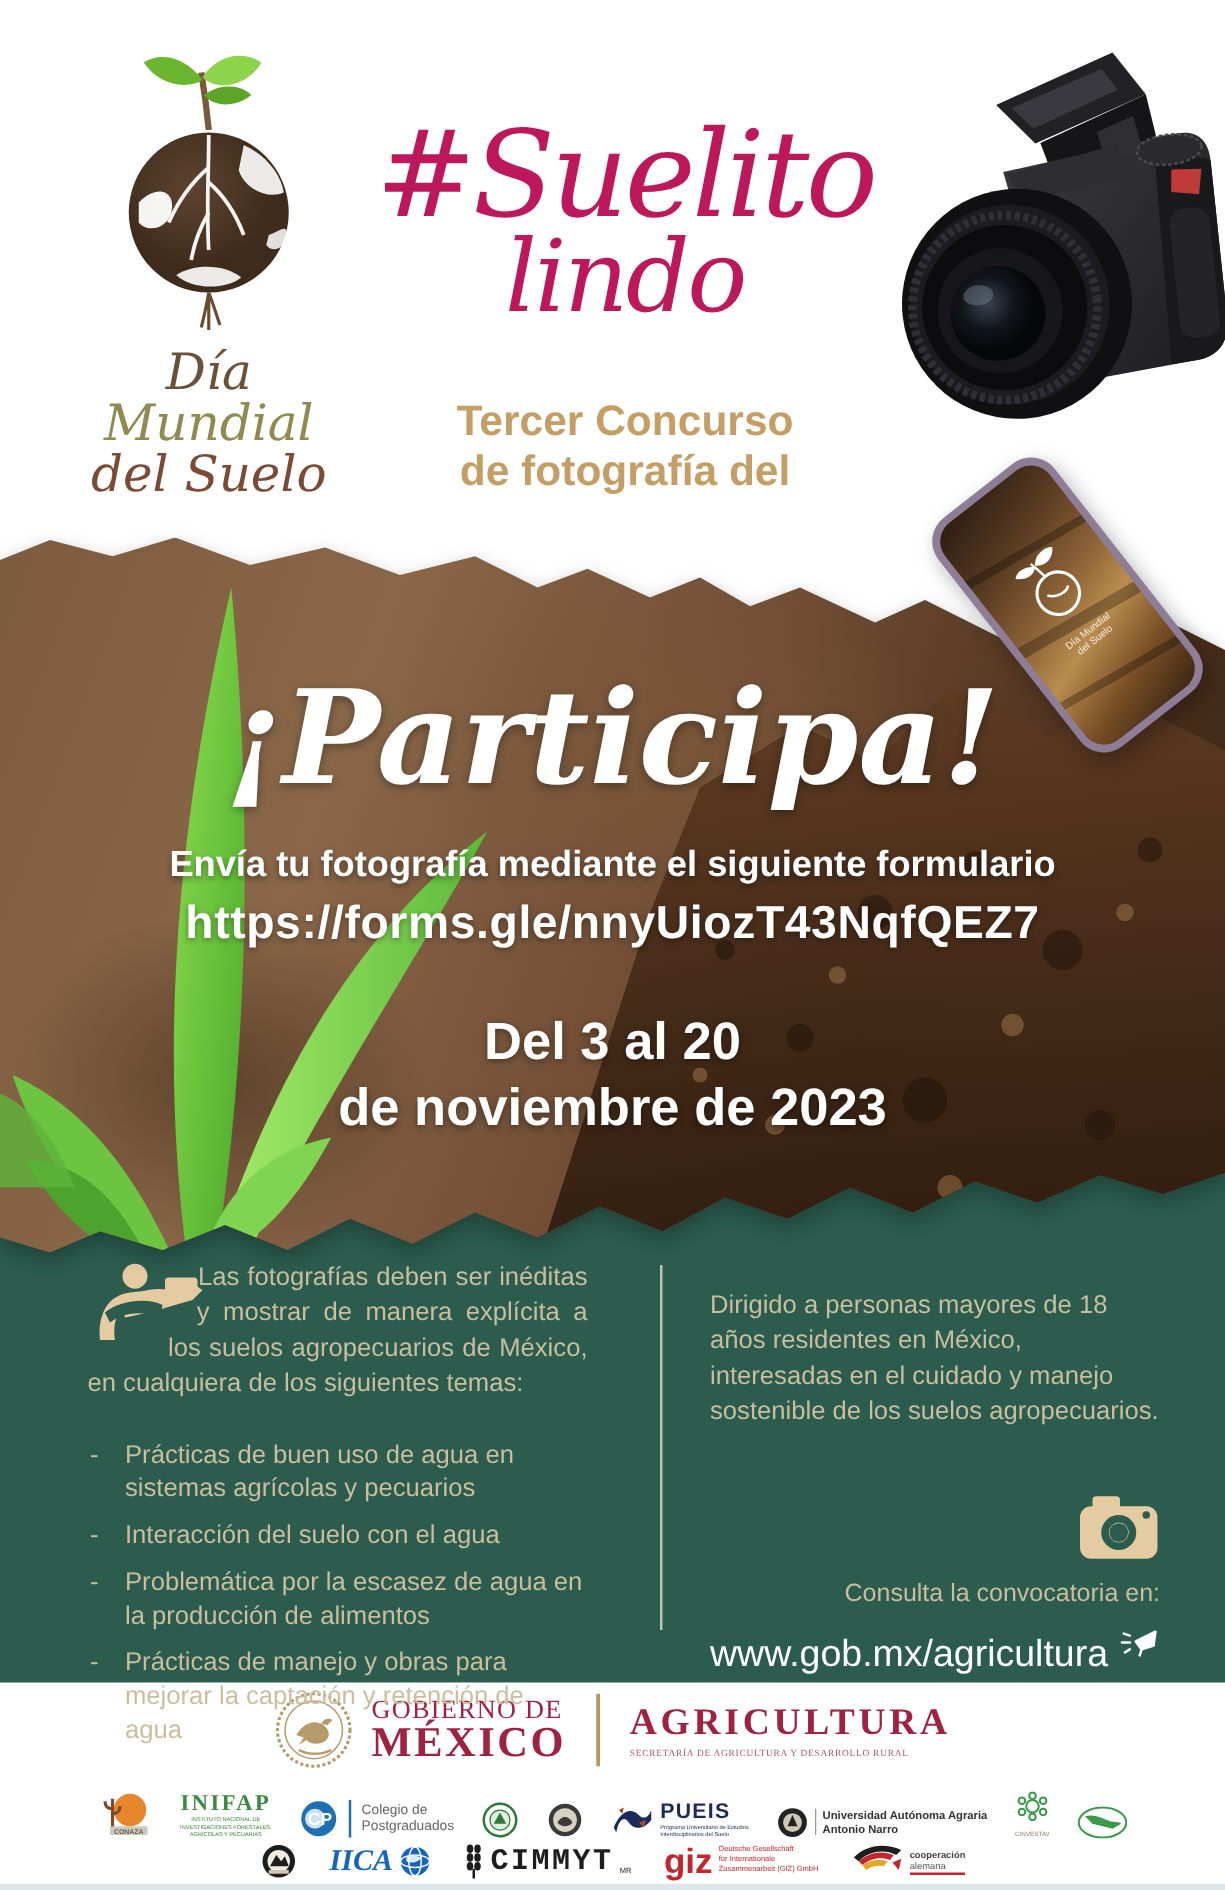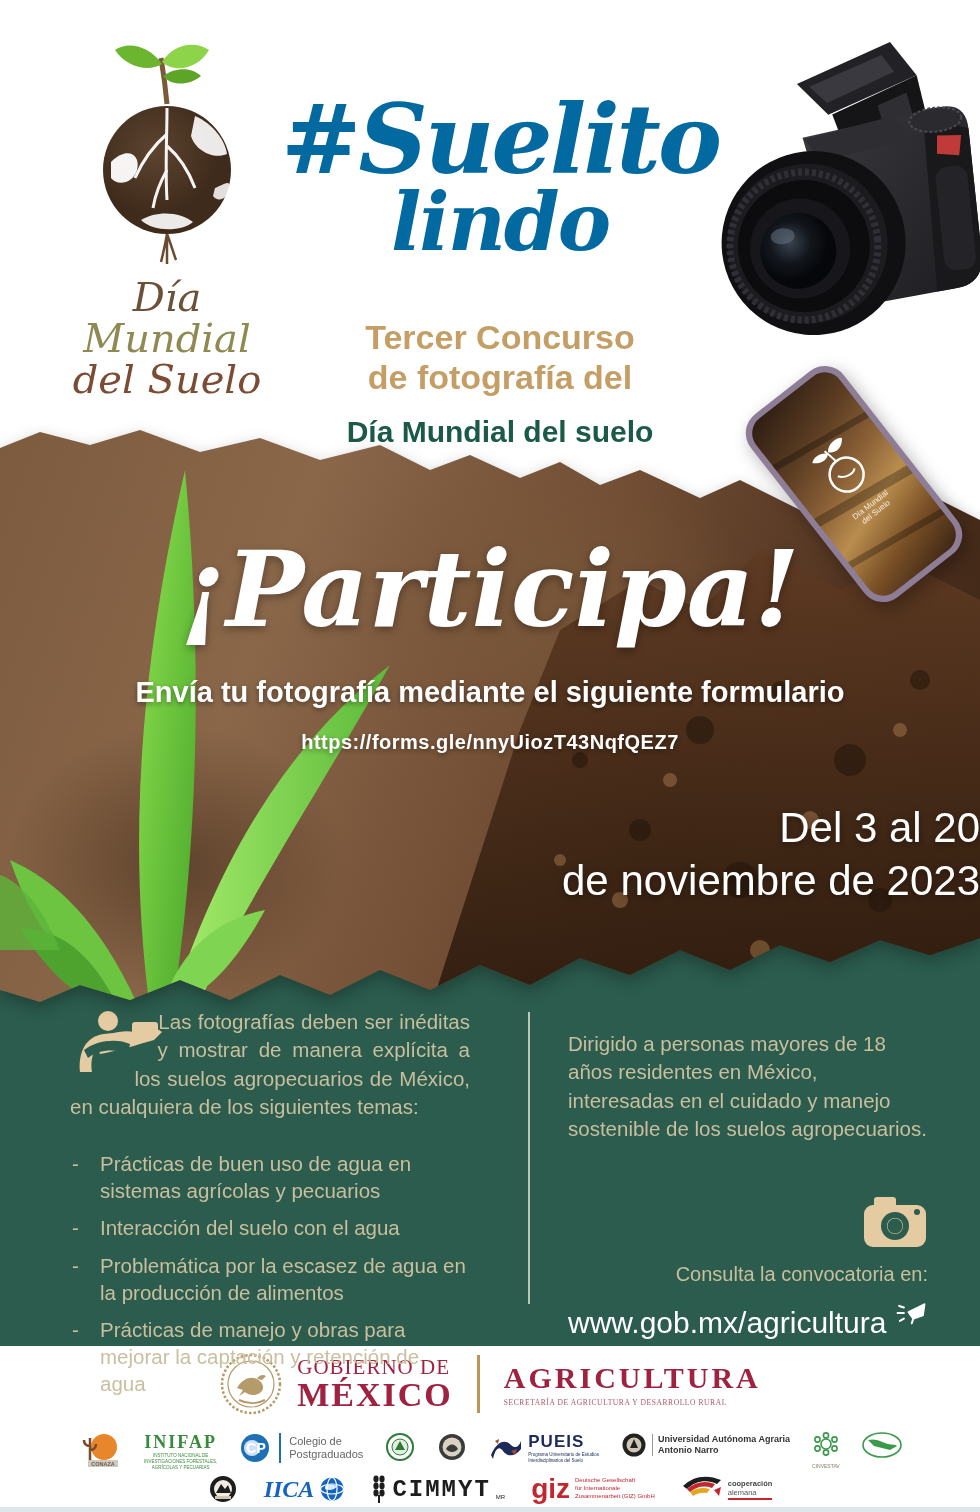--- a/index.html
+++ b/index.html
@@ -6,21 +6,21 @@
   #poster{position:relative;width:980px;height:1512px;overflow:hidden;background:#ffffff;
           font-family:"Liberation Sans",sans-serif;}
   
   .brand{position:absolute;left:62px;top:42px;width:210px;text-align:center;}
   .brand-text{margin-top:6px;font-family:"DejaVu Serif",serif;font-style:italic;line-height:1.02;}
   .brand-text .l1{font-size:40px;color:#6a5138;}
   .brand-text .l2{font-size:40px;color:#8f8a52;}
   .brand-text .l3{font-size:40px;color:#7b4b33;}
   
   .title-wrap{position:absolute;left:250px;top:92px;width:500px;text-align:center;
-              font-family:"DejaVu Serif",serif;font-weight:bold;font-style:italic;color:#0369a1;}
+              font-family:"DejaVu Serif",serif;font-weight:normal;font-style:italic;color:#be185d;}
   .title-l1{font-size:96px;line-height:1;letter-spacing:-3px;}
   .title-l2{font-size:80px;line-height:.85;letter-spacing:-2px;}
   .subtitle{position:absolute;left:250px;top:317px;width:500px;text-align:center;font-weight:bold;}
   .subtitle .tan{font-size:34px;color:#c59e66;line-height:1.18;}
   .subtitle .grn{margin-top:18px;font-size:30px;color:#1b5948;}
   
   .camera{position:absolute;left:690px;top:18px;width:300px;height:345px;}
   .phone{position:absolute;left:795px;top:368px;width:118px;height:232px;
          transform:rotate(-38deg);border-radius:24px;background:#8e7d96;
          box-shadow:0 8px 18px rgba(0,0,0,.3);z-index:6;}
@@ -42,22 +42,22 @@
         430px 40px,470px 25px,520px 48px,560px 32px,600px 55px,640px 40px,700px 68px,740px 50px,
         800px 80px,850px 62px,900px 85px,940px 70px,980px 90px,
         980px 508px,930px 525px,880px 510px,830px 532px,780px 515px,730px 540px,680px 520px,
         630px 545px,580px 528px,530px 555px,480px 535px,430px 560px,380px 540px,330px 565px,
         280px 545px,230px 570px,180px 550px,130px 570px,80px 555px,40px 572px,0 560px);}
   .photo svg.scene{position:absolute;left:0;top:0;}
   .hero{position:absolute;left:0;top:0;width:100%;text-align:center;color:#fff;z-index:5;}
   .hero-headline{margin-top:108px;font-family:"DejaVu Serif",serif;font-weight:bold;font-style:italic;
        font-size:104px;line-height:1;text-shadow:0 3px 8px rgba(0,0,0,.35);}
   .hero-lead{margin-top:34px;font-size:29px;font-weight:bold;text-shadow:0 2px 5px rgba(0,0,0,.4);}
-  .hero-url{margin-top:22px;font-size:20px;font-weight:bold;letter-spacing:.5px;text-shadow:0 2px 5px rgba(0,0,0,.4);cursor:pointer;}
-  .hero-dates{margin-top:48px;font-size:42px;font-weight:normal;line-height:1.25;text-shadow:0 2px 6px rgba(0,0,0,.4);text-align:right;}
+  .hero-url{margin-top:8px;font-size:37px;font-weight:bold;letter-spacing:.5px;text-shadow:0 2px 5px rgba(0,0,0,.4);cursor:pointer;}
+  .hero-dates{margin-top:48px;font-size:42px;font-weight:bold;line-height:1.25;text-shadow:0 2px 6px rgba(0,0,0,.4);}
   
   .green{position:absolute;left:0;top:930px;width:980px;height:416px;background:#2b5c4d;z-index:2;color:#c9bf9f;}
   .col-left{position:absolute;left:70px;top:78px;width:400px;}
   .cam-man{float:left;width:96px;height:62px;shape-outside:ellipse(70px 48px at 18% 30%);margin:2px 6px 4px 0;}
   .intro{font-size:20.5px;line-height:1.38;text-align:justify;}
   .topics{margin-top:30px;}
   .topic{position:relative;padding-left:30px;font-size:20.5px;line-height:1.3;margin-bottom:11px;}
   .topic::before{content:"-";position:absolute;left:2px;}
   .vdivider{position:absolute;left:528px;top:82px;width:1.5px;height:292px;background:rgba(235,235,220,.75);}
   .col-right{position:absolute;left:568px;top:100px;width:360px;}
@@ -70,21 +70,21 @@
   .gob-block{position:absolute;left:0;top:1352px;width:980px;display:flex;justify-content:center;
       align-items:center;gap:14px;}
   .gob-text{font-family:"Liberation Serif",serif;color:#9f2241;line-height:1;}
   .gob-text .g1{font-size:21px;font-weight:normal;letter-spacing:1px;}
   .gob-text .g2{font-size:34px;font-weight:bold;letter-spacing:2px;}
   .gold-bar{width:3px;height:58px;background:#bc955c;margin:0 10px;}
   .agri-text{color:#9f2241;font-family:"Liberation Serif",serif;}
   .agri-text .a1{font-size:30px;font-weight:bold;letter-spacing:3px;}
   .agri-text .a2{font-size:7.5px;letter-spacing:.6px;margin-top:3px;color:#b0566b;}
   .partners1{position:absolute;left:0;top:1432px;width:980px;display:flex;justify-content:center;
-      align-items:flex-start;gap:22px;}
+      align-items:flex-end;gap:22px;}
   .partners2{position:absolute;left:0;top:1474px;width:980px;display:flex;justify-content:center;
       align-items:center;gap:26px;}
   .pitem{display:flex;align-items:center;gap:5px;}
   .inifap-col{text-align:center;color:#3a8a3d;}
   .inifap-col .big{font-family:"Liberation Serif",serif;font-size:18px;font-weight:bold;letter-spacing:2px;}
   .inifap-col .sub{font-size:4.5px;line-height:1.3;}
   .cp-text{color:#666;font-size:11px;line-height:1.15;}
   .cp-bar{width:2px;height:30px;background:#1f6fb4;margin:0 3px;}
   .pueis-col .big{color:#1b2a5a;font-size:17px;font-weight:bold;letter-spacing:1px;}
   .pueis-col .sub{color:#1b2a5a;font-size:4.5px;line-height:1.3;}
@@ -141,21 +141,20 @@
     </div>
   </div>
 
   <div class="title-wrap">
     <div class="title-l1">#Suelito</div>
     <div class="title-l2">lindo</div>
   </div>
   <div class="subtitle">
     <div class="tan">Tercer Concurso</div>
     <div class="tan">de fotografía del</div>
-    <div class="grn">Día Mundial del suelo</div>
   </div>
 
   <div class="camera">
     <svg width="300" height="345" viewBox="0 0 300 345">
       <defs>
         <radialGradient id="glass" cx="40%" cy="38%">
             <stop offset="0%" stop-color="#3a4350"></stop>
             <stop offset="55%" stop-color="#12161c"></stop>
             <stop offset="100%" stop-color="#05070a"></stop>
           </radialGradient>

